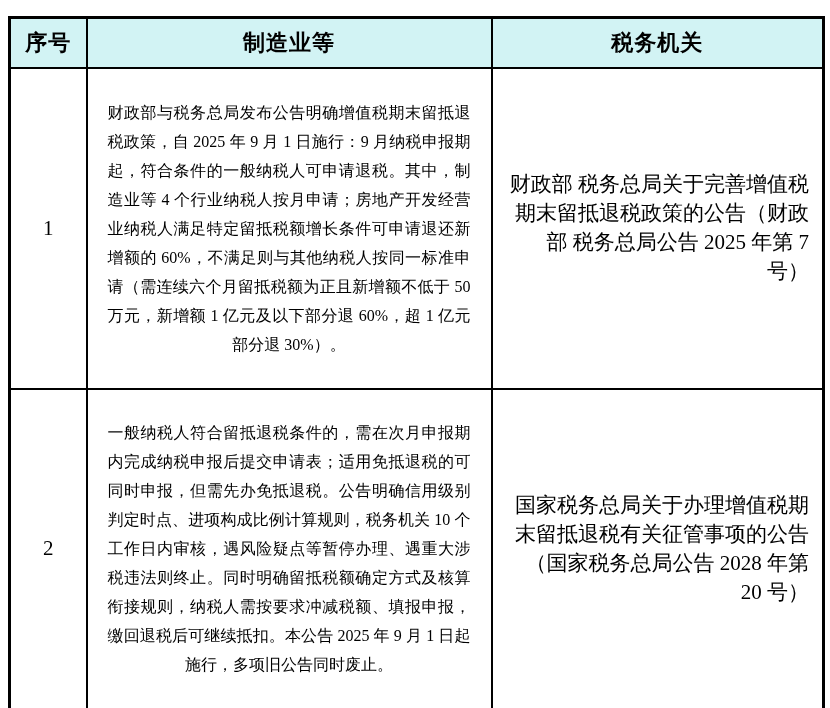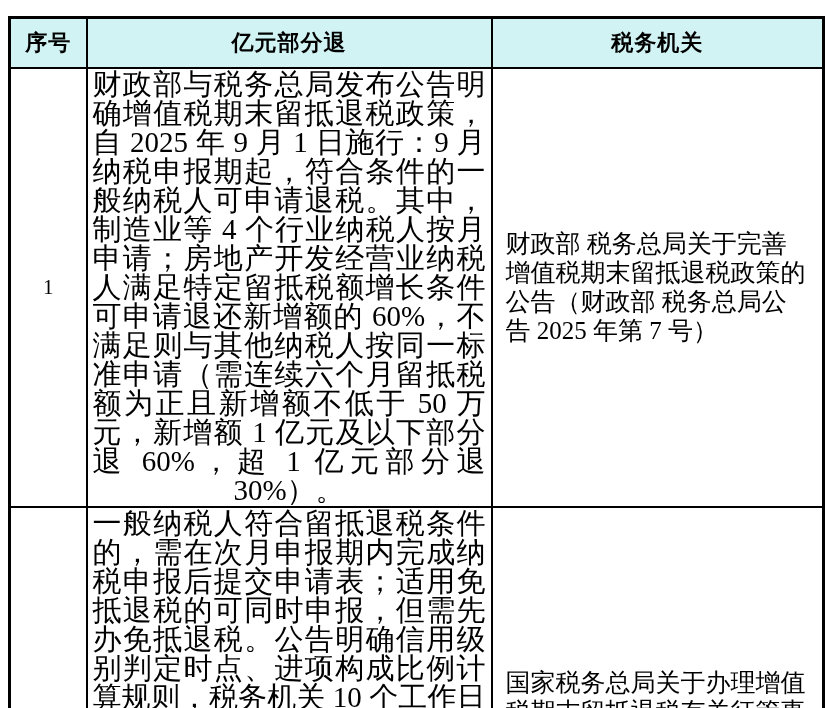--- a/index.html
+++ b/index.html
@@ -48,49 +48,49 @@
     font-weight: bold;
     text-align: center;
     letter-spacing: 1px;
   }
   td.cell-serial {
     text-align: center;
     font-size: 21px;
     padding: 0;
   }
   td.cell-points {
-    font-size: 29px;
+    font-size: 16px;
     line-height: 29px;
     text-align: justify;
     text-align-last: center;
     text-justify: inter-ideograph;
-    padding: 1px 5px;
+    padding: 1px 20px;
     margin-top: 36px;
   }
   td.cell-basis {
-    font-size: 25px;
+    font-size: 21px;
     line-height: 29px;
-    text-align: left;
+    text-align: right;
     padding: 12px 13px;
   }
 </style>
 </head>
 <body>
 
 <div class="page">
   <table class="policy-table">
     <colgroup>
       <col style="width:77px">
       <col style="width:405px">
       <col style="width:332px">
     </colgroup>
     <thead>
       <tr>
         <th>序号</th>
-        <th>亿元部分退</th>
+        <th>制造业等</th>
         <th>税务机关</th>
       </tr>
     </thead>
     <tbody>
       <tr>
         <td class="cell-serial">1</td>
         <td class="cell-points">财政部与税务总局发布公告明确增值税期末留抵退税政策，自 2025 年 9 月 1 日施行：9 月纳税申报期起，符合条件的一般纳税人可申请退税。其中，制造业等 4 个行业纳税人按月申请；房地产开发经营业纳税人满足特定留抵税额增长条件可申请退还新增额的 60%，不满足则与其他纳税人按同一标准申请（需连续六个月留抵税额为正且新增额不低于 50 万元，新增额 1 亿元及以下部分退 60%，超 1 亿元部分退 30%）。</td>
         <td class="cell-basis">财政部 税务总局关于完善增值税期末留抵退税政策的公告（财政部 税务总局公告 2025 年第 7 号）</td>
       </tr>
       <tr>

